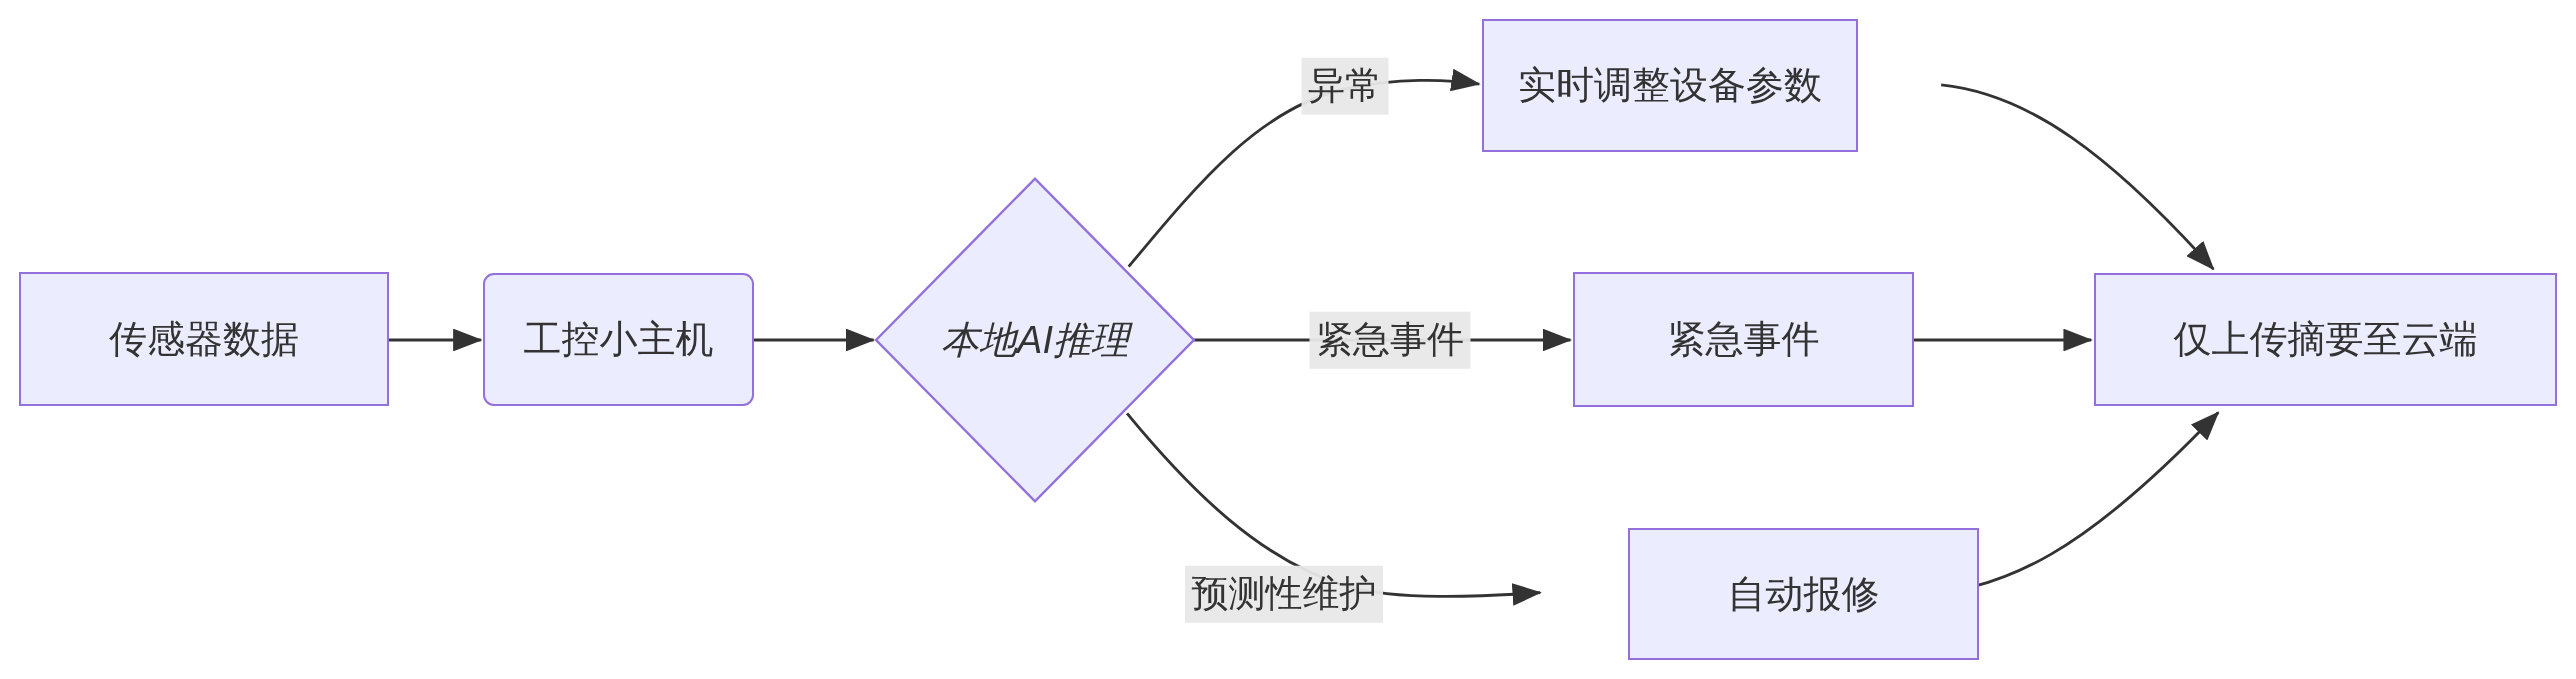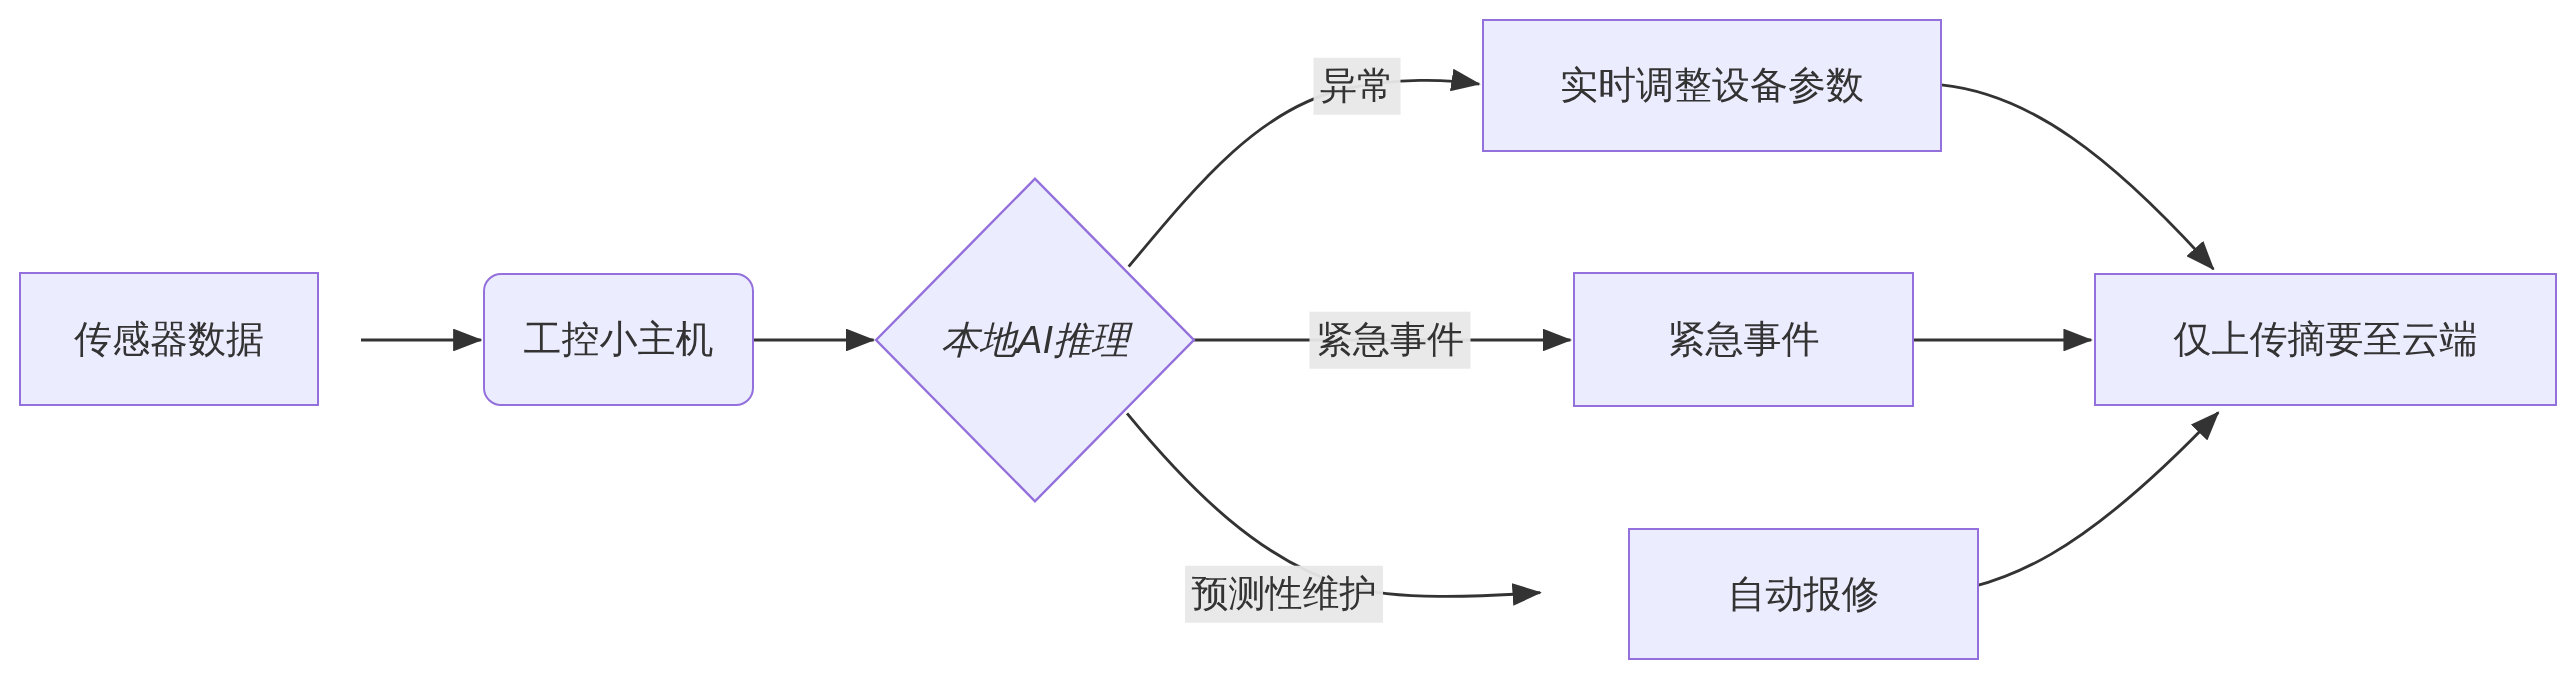--- a/index.html
+++ b/index.html
@@ -14,43 +14,43 @@
   .node{
     position:absolute;
     background:#ECECFF;
     border:2.4px solid #9370DB;
     color:#333333;
     display:flex;align-items:center;justify-content:center;
     font-size:38px;
     box-sizing:border-box;
     white-space:nowrap;
   }
-  .node.rounded{border-radius:18px;}
+  .node.rounded{border-radius:11px;}
   
-  .node-a{left:19px;top:272px;width:300px;height:134px;}
+  .node-a{left:19px;top:272px;width:370px;height:134px;}
   .node-b{left:483px;top:273px;width:271px;height:133px;}
-  .node-d{left:1482px;top:19px;width:460px;height:133px;}
+  .node-d{left:1482px;top:19px;width:376px;height:133px;}
   .node-e{left:1573px;top:272px;width:341px;height:135px;}
   .node-f{left:1628px;top:528px;width:351px;height:132px;}
   .node-g{left:2094px;top:273px;width:463px;height:133px;}
   .diamond-label{
     position:absolute;left:1035px;top:340px;
     transform:translate(-50%,-50%);
     color:#333333;font-size:38px;white-space:nowrap;font-style:italic;
   }
   .edge-label{
     position:absolute;
     transform:translate(-50%,-50%);
     background:rgba(232,232,232,0.95);
     color:#333333;
     font-size:37px;
     padding:3.3px 6.5px;
     white-space:nowrap;
   }
-  .edge-label-abnormal{left:1345px;top:86px;margin-left:12px;}
+  .edge-label-abnormal{left:1345px;top:86px;}
   .edge-label-emergency{left:1390px;top:340px;}
   .edge-label-predictive{left:1284px;top:594px;text-align:center;}
 </style>
 </head>
 <body>
 
 <div class="canvas">
 
   <svg class="edge-layer" width="2576" height="680" viewBox="0 0 3161 834" xmlns="http://www.w3.org/2000/svg">
     <defs>

